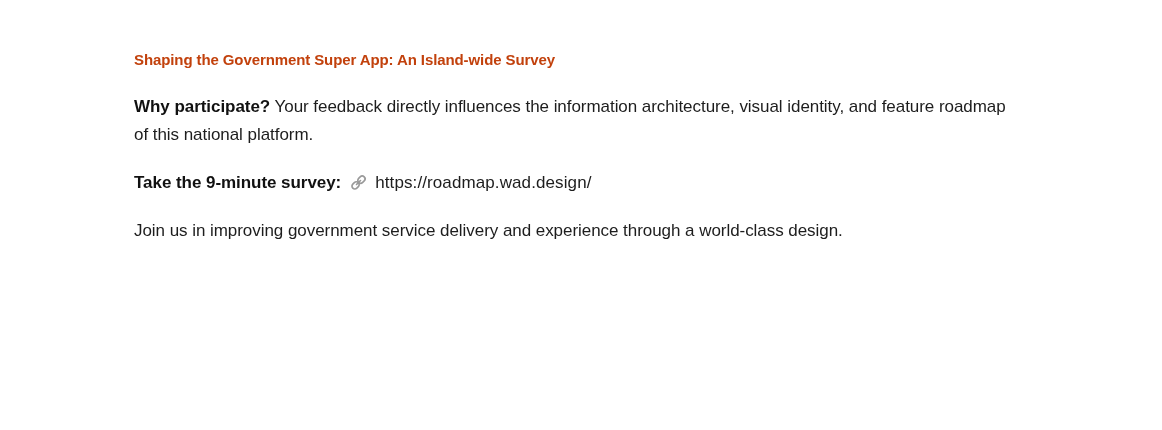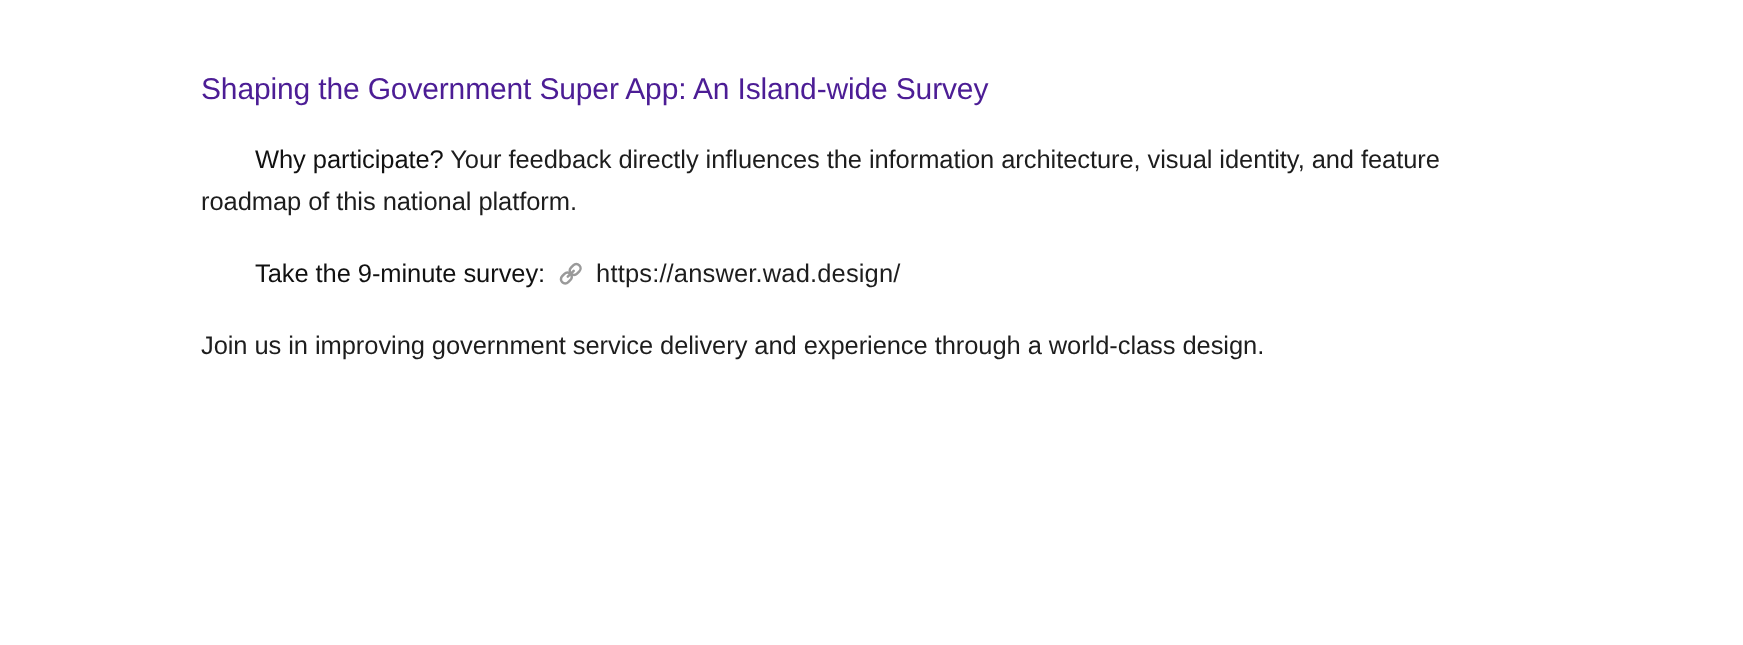--- a/index.html
+++ b/index.html
@@ -16,46 +16,45 @@
   }
 
   .announcement {
     position: absolute;
     left: 134px;
     top: 48px;
     width: 872px;
   }
 
   .doc-title {
-    font-size: 20px;
-    font-weight: normal;
-    color: #4c1d95;
+    font-size: 15px;
+    font-weight: bold;
+    color: #c2410c;
     letter-spacing: -0.1px;
     line-height: 24px;
     margin: 0 0 21px 0;
     font-stretch: semi-condensed;
   }
 
   .para {
     font-size: 17px;
     font-weight: normal;
     color: #1d1d1d;
     line-height: 28px;
     margin: 0 0 20px 0;
     font-stretch: semi-condensed;
     letter-spacing: -0.05px;
   }
   .para:last-child {
     margin-bottom: 16px;
   }
 
   .lead-in {
-    font-weight: normal;
+    font-weight: bold;
     color: #111111;
-    margin-left: 36px;
   }
 
   .survey-line {
     display: block;
     white-space: nowrap;
   }
 
   .link-icon {
     display: inline-block;
     vertical-align: -4px;
@@ -84,18 +83,18 @@
 
 
 
   <p class="para"><span class="lead-in">Why participate?</span><span> Your feedback directly influences the information architecture, visual identity, and feature roadmap of this national platform.</span></p>
 
   <p class="para">
       <span class="survey-line"><span class="lead-in">Take the 9-minute survey:</span><span class="link-icon"><svg viewBox="0 0 24 24" width="19" height="19" fill="none" stroke="#9a9a9a" stroke-width="2.1" stroke-linecap="round" stroke-linejoin="round">
           <path d="M9.5 14.5 L14.5 9.5"></path>
           <path d="M12.2 6.8 L14.1 4.9 a3.6 3.6 0 0 1 5.1 5.1 L17.3 11.9 a3.6 3.6 0 0 1 -5.1 -5.1 Z"></path>
           <path d="M11.8 17.2 L9.9 19.1 a3.6 3.6 0 0 1 -5.1 -5.1 L6.7 12.1 a3.6 3.6 0 0 1 5.1 5.1 Z"></path>
-        </svg></span><span class="url-text">https://answer.wad.design/</span></span>
+        </svg></span><span class="url-text">https://roadmap.wad.design/</span></span>
     </p>
 
   <p class="para">Join us in improving government service delivery and experience through a world-class design.</p>
 
 </div>
 
 </body></html>

